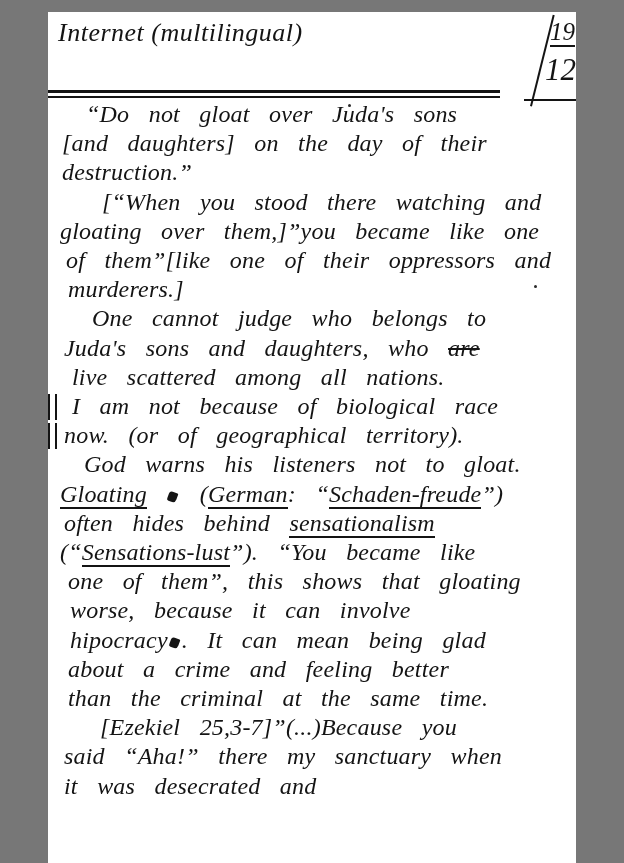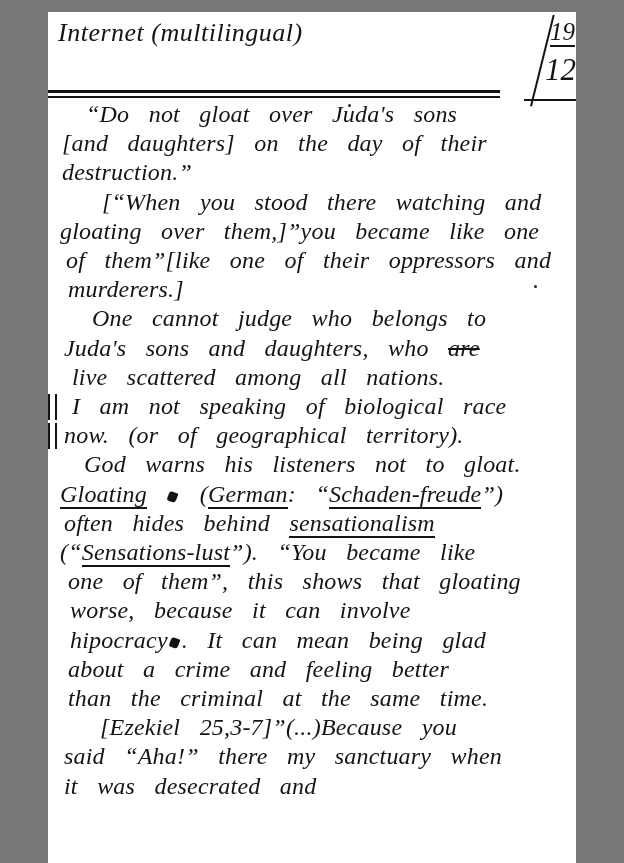--- a/index.html
+++ b/index.html
@@ -58,21 +58,21 @@
       <div class="hline" style="padding-left: 30px;"><span>“Do not gloat over Juda's sons</span></div>
       <div class="hline" style="padding-left: 6px;"><span>[and daughters] on the day of their</span></div>
       <div class="hline" style="padding-left: 6px;"><span>destruction.”</span></div>
       <div class="hline" style="padding-left: 46px;"><span>[“When you stood there watching and</span></div>
       <div class="hline" style="padding-left: 4px;"><span>gloating over them,]”you became like one</span></div>
       <div class="hline" style="padding-left: 10px;"><span>of them”[like one of their oppressors and</span></div>
       <div class="hline" style="padding-left: 12px;"><span>murderers.]</span></div>
       <div class="hline" style="padding-left: 36px;"><span>One cannot judge who belongs to</span></div>
       <div class="hline" style="padding-left: 8px;"><span>Juda's sons and daughters, who </span><span class="strike">are</span></div>
       <div class="hline" style="padding-left: 16px;"><span>live scattered among all nations.</span></div>
-      <div class="hline" style="padding-left: 16px;"><span class="margin-bars"></span><span>I am not speaking of biological race</span></div>
+      <div class="hline" style="padding-left: 16px;"><span class="margin-bars"></span><span>I am not because of biological race</span></div>
       <div class="hline" style="padding-left: 8px;"><span class="margin-bars"></span><span>now. (or of geographical territory).</span></div>
       <div class="hline" style="padding-left: 28px;"><span>God warns his listeners not to gloat.</span></div>
       <div class="hline" style="padding-left: 4px;"><span class="u">Gloating</span><span> </span><span class="blot"></span><span> (</span><span class="u">German</span><span>: “</span><span class="u">Schaden-freude</span><span>”)</span></div>
       <div class="hline" style="padding-left: 8px;"><span>often hides behind </span><span class="u">sensationalism</span></div>
       <div class="hline" style="padding-left: 4px;"><span>(“</span><span class="u">Sensations-lust</span><span>”). “You became like</span></div>
       <div class="hline" style="padding-left: 12px;"><span>one of them”, this shows that gloating</span></div>
       <div class="hline" style="padding-left: 14px;"><span>worse, because it can involve</span></div>
       <div class="hline" style="padding-left: 14px;"><span>hipocracy</span><span class="blot"></span><span>. It can mean being glad</span></div>
       <div class="hline" style="padding-left: 12px;"><span>about a crime and feeling better</span></div>
       <div class="hline" style="padding-left: 12px;"><span>than the criminal at the same time.</span></div>

